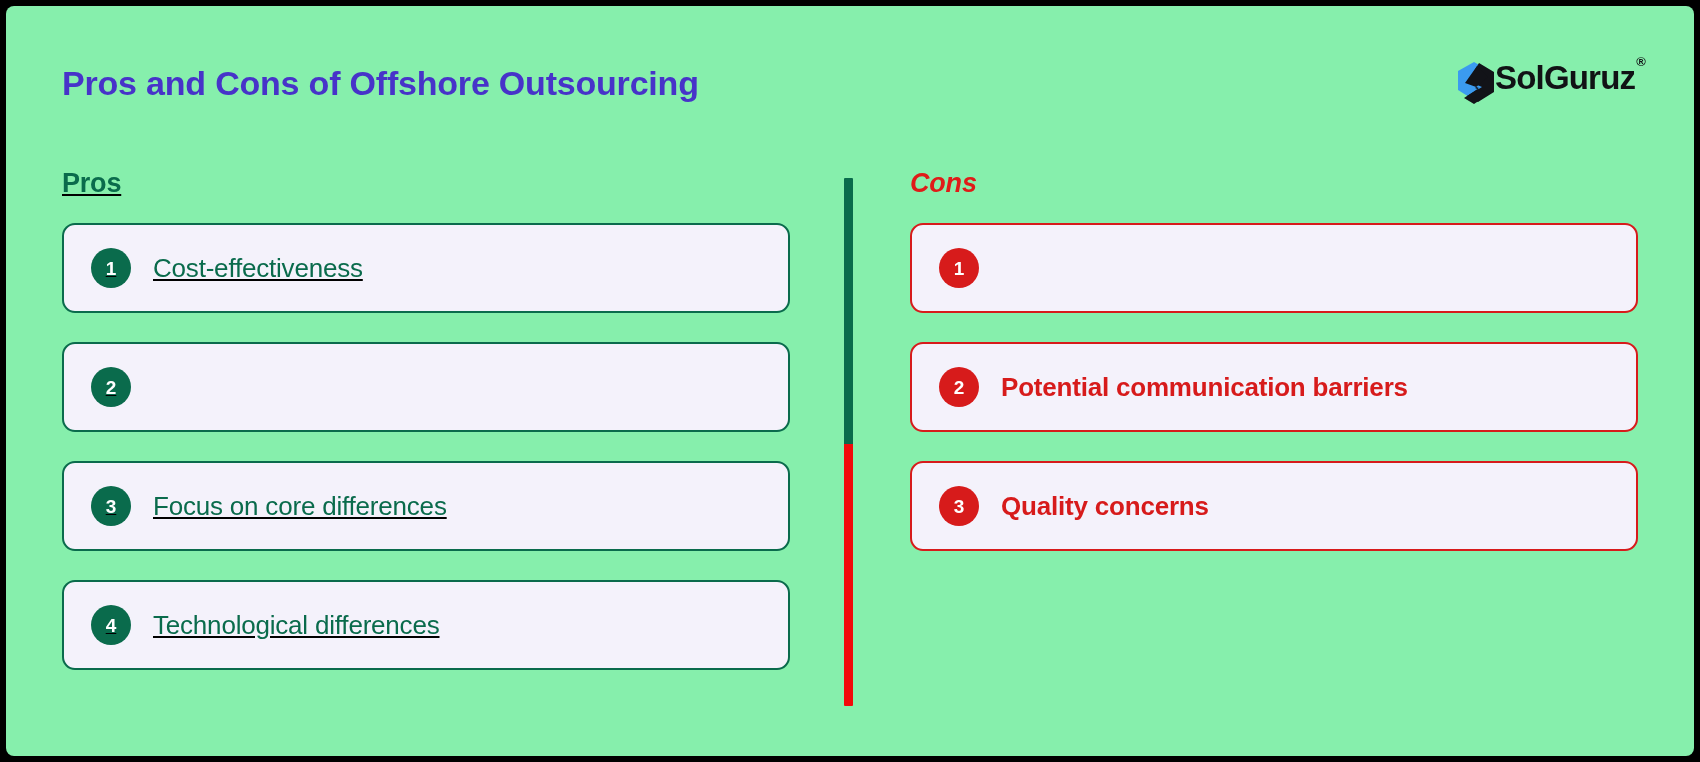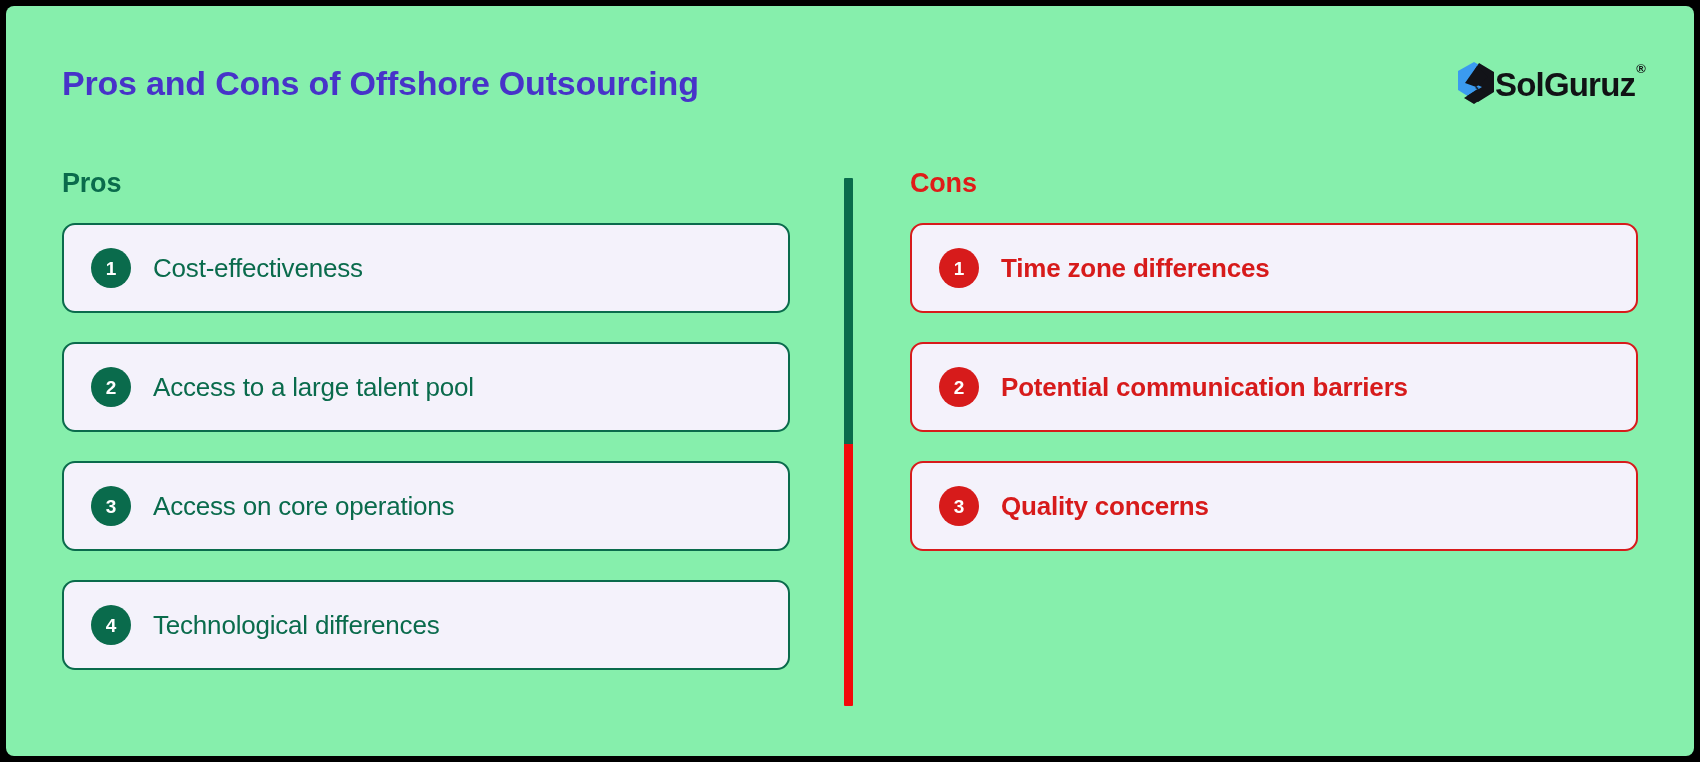--- a/index.html
+++ b/index.html
@@ -42,21 +42,20 @@
     color: #4733C9;
     white-space: nowrap;
   }
 
   
   .logo {
     position: absolute;
     right: 50px;
     top: 55px;
     display: flex;
-    align-items: center;
   }
   .logo-mark {
     width: 40px;
     height: 46px;
     display: block;
   }
   .logo-text {
     font-size: 33px;
     font-weight: bold;
     color: #111215;
@@ -81,32 +80,32 @@
     top: 150px;
     width: 100%;
     height: 600px;
   }
 
   .column {
     position: absolute;
     top: 0;
     width: 728px;
   }
-  .column.pros { left: 56px; }
+  .column.pros { left: 56px; text-decoration: underline; }
   .column.cons { left: 904px; }
 
   .col-heading {
     font-size: 27px;
     font-weight: bold;
     letter-spacing: -0.2px;
     margin-bottom: 24px;
     margin-top: 12px;
   }
   .col-heading.pros-heading { color: #0A6B4C; }
-  .col-heading.cons-heading { color: #E01B18; }
+  .col-heading.cons-heading { color: #E01B18; font-style: italic; }
 
   
   .divider {
     position: absolute;
     left: 838px;
     top: 172px;
     width: 9px;
     height: 528px;
     border-radius: 1px;
     overflow: hidden;
@@ -196,40 +195,38 @@
     <div class="column pros">
       <div class="col-heading pros-heading">Pros</div>
 
       <div class="card pros-card">
         <div class="badge">1</div>
         <div class="card-label">Cost-effectiveness</div>
       </div>
 
       <div class="card pros-card">
         <div class="badge">2</div>
-        <div class="card-label">Access to a large talent pool</div>
       </div>
 
       <div class="card pros-card">
         <div class="badge">3</div>
-        <div class="card-label">Access on core operations</div>
+        <div class="card-label">Focus on core differences</div>
       </div>
 
       <div class="card pros-card">
         <div class="badge">4</div>
         <div class="card-label">Technological differences</div>
       </div>
     </div>
 
     <div class="column cons">
       <div class="col-heading cons-heading">Cons</div>
 
       <div class="card cons-card">
         <div class="badge">1</div>
-        <div class="card-label">Time zone differences</div>
       </div>
 
       <div class="card cons-card">
         <div class="badge">2</div>
         <div class="card-label">Potential communication barriers</div>
       </div>
 
       <div class="card cons-card">
         <div class="badge">3</div>
         <div class="card-label">Quality concerns</div>

